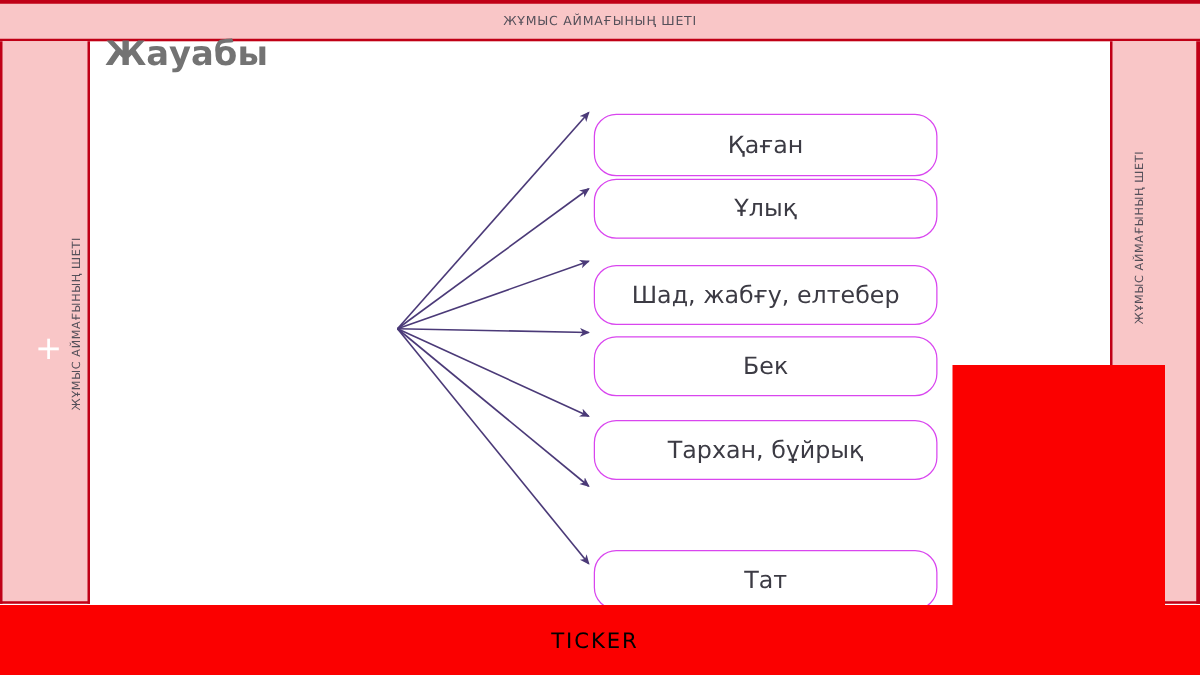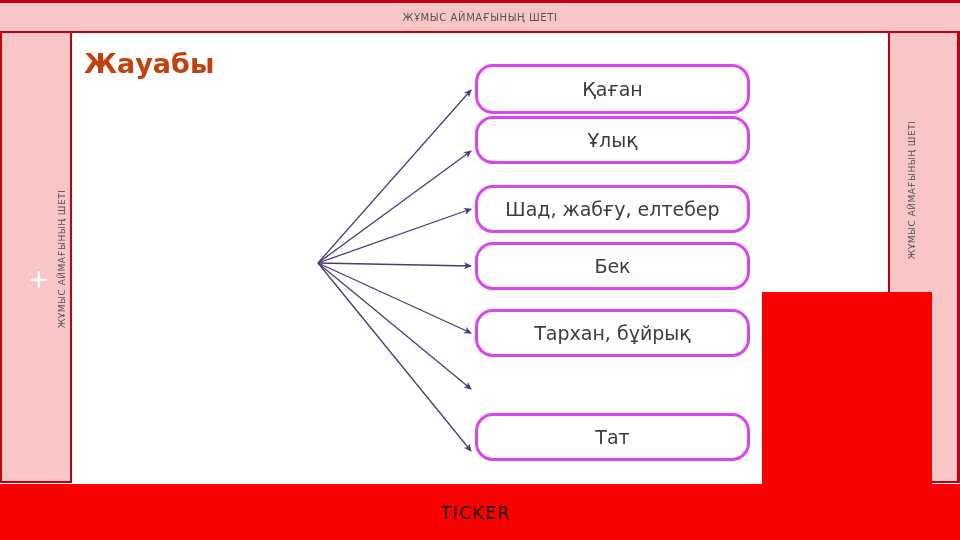--- a/index.html
+++ b/index.html
@@ -49,28 +49,28 @@
     position:absolute; left:0; top:484px; width:960px; height:56px;
     background:#fb0000; z-index:3;
   }
   .ticker {
     position:absolute; left:0; top:19px; width:952px; text-align:center;
     color:#000000; font-size:17px; letter-spacing:1.5px; font-weight:500;
   }
 
   
   .slide-title {
-    position:absolute; left:84px; top:48px;
-    font-size:27px; font-weight:bold; color:#c2410c; z-index:2;
+    position:absolute; left:84px; top:28px;
+    font-size:27px; font-weight:bold; color:#737373; z-index:2;
   }
   .shape {
     position:absolute; background:#ffffff;
-    border:3px solid #d946ef; border-radius:18px;
+    border:1px solid #d946ef; border-radius:18px;
     display:flex; align-items:center; justify-content:center;
-    text-align:center; color:#3c3b44; z-index:2;
+    text-align:center; color:#3c3b44; z-index:2;margin-top:27px;
   }
   .source-box {
     left:93px; top:215px; width:225px; height:93px; border-radius:22px;
     overflow:visible;
   }
   .source-box .label {
     width:176px; font-size:19px; font-weight:bold; line-height:23px;
     color:#3d3440;
   }
   .target-box { left:475px; width:275px; height:48px; font-size:19px; }

